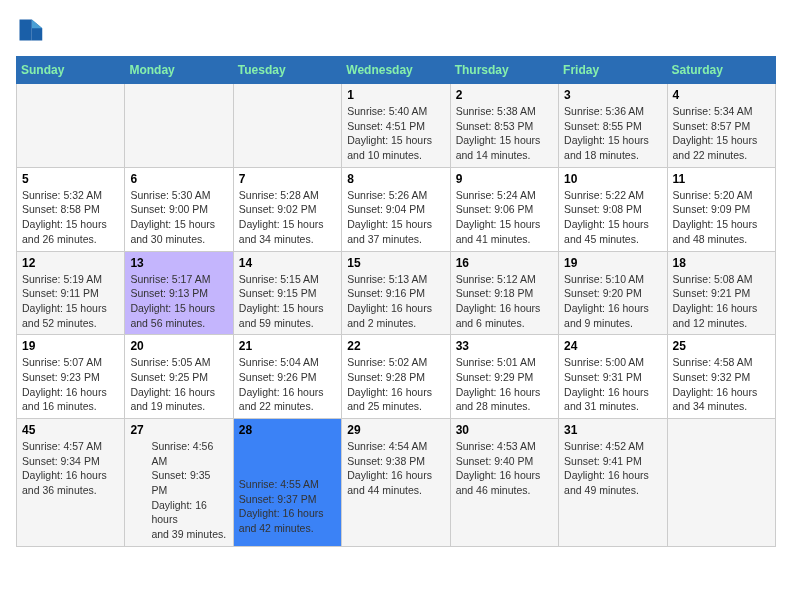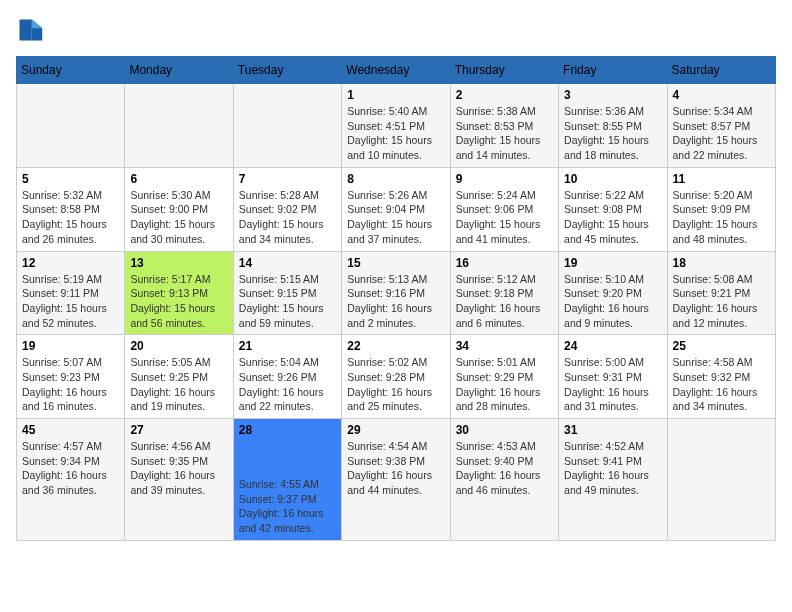--- a/index.html
+++ b/index.html
@@ -46,25 +46,25 @@
       font-size: 16px;
       color: #555;
     }
     .calendar {
       width: 100%;
       border-collapse: collapse;
       font-size: 10.5px;
     }
     .calendar thead th {
       background: #2a6db5;
-      color: #000000;
+      color: #86efac;
       padding: 6px 4px;
       text-align: left;
       font-size: 12px;
-      font-weight: normal;
+      font-weight: bold;
       border: 1px solid #2a6db5;
     }
     .calendar tbody td {
       border: 1px solid #ccc;
       vertical-align: top;
       padding: 4px 5px;
       width: 108px;
       min-height: 80px;
       background: #fff;
     }
@@ -209,21 +209,21 @@
         </td>
       </tr>
       <tr>
         <td style="background: rgb(245, 245, 245);">
           <span class="day-num">12</span>
           <div class="day-info" style="white-space: pre-line;">Sunrise: 5:19 AM
 Sunset: 9:11 PM
 Daylight: 15 hours
 and 52 minutes.</div>
         </td>
-        <td style="background: #bef264;">
+        <td style="background: #c4b5fd;">
           <span class="day-num">13</span>
           <div class="day-info" style="white-space: pre-line;">Sunrise: 5:17 AM
 Sunset: 9:13 PM
 Daylight: 15 hours
 and 56 minutes.</div>
         </td>
         <td style="background: rgb(245, 245, 245);">
           <span class="day-num">14</span>
           <div class="day-info" style="white-space: pre-line;">Sunrise: 5:15 AM
 Sunset: 9:15 PM
@@ -282,21 +282,21 @@
 and 22 minutes.</div>
         </td>
         <td style="background: rgb(255, 255, 255);">
           <span class="day-num">22</span>
           <div class="day-info" style="white-space: pre-line;">Sunrise: 5:02 AM
 Sunset: 9:28 PM
 Daylight: 16 hours
 and 25 minutes.</div>
         </td>
         <td style="background: rgb(255, 255, 255);">
-          <span class="day-num">34</span>
+          <span class="day-num">33</span>
           <div class="day-info" style="white-space: pre-line;">Sunrise: 5:01 AM
 Sunset: 9:29 PM
 Daylight: 16 hours
 and 28 minutes.</div>
         </td>
         <td style="background: rgb(255, 255, 255);">
           <span class="day-num">24</span>
           <div class="day-info" style="white-space: pre-line;">Sunrise: 5:00 AM
 Sunset: 9:31 PM
 Daylight: 16 hours
@@ -313,21 +313,21 @@
       <tr>
         <td style="background: rgb(245, 245, 245);">
           <span class="day-num">45</span>
           <div class="day-info" style="white-space: pre-line;">Sunrise: 4:57 AM
 Sunset: 9:34 PM
 Daylight: 16 hours
 and 36 minutes.</div>
         </td>
         <td style="background: rgb(245, 245, 245);">
           <span class="day-num">27</span>
-          <div class="day-info" style="white-space: pre-line;">Sunrise: 4:56 AM
+          <div class="day-info" style="white-space: pre-line; margin-left: 21px;">Sunrise: 4:56 AM
 Sunset: 9:35 PM
 Daylight: 16 hours
 and 39 minutes.</div>
         </td>
         <td style="background: #3b82f6;">
           <span class="day-num">28</span>
           <div class="day-info" style="white-space: pre-line; margin-top: 40px;">Sunrise: 4:55 AM
 Sunset: 9:37 PM
 Daylight: 16 hours
 and 42 minutes.</div>

